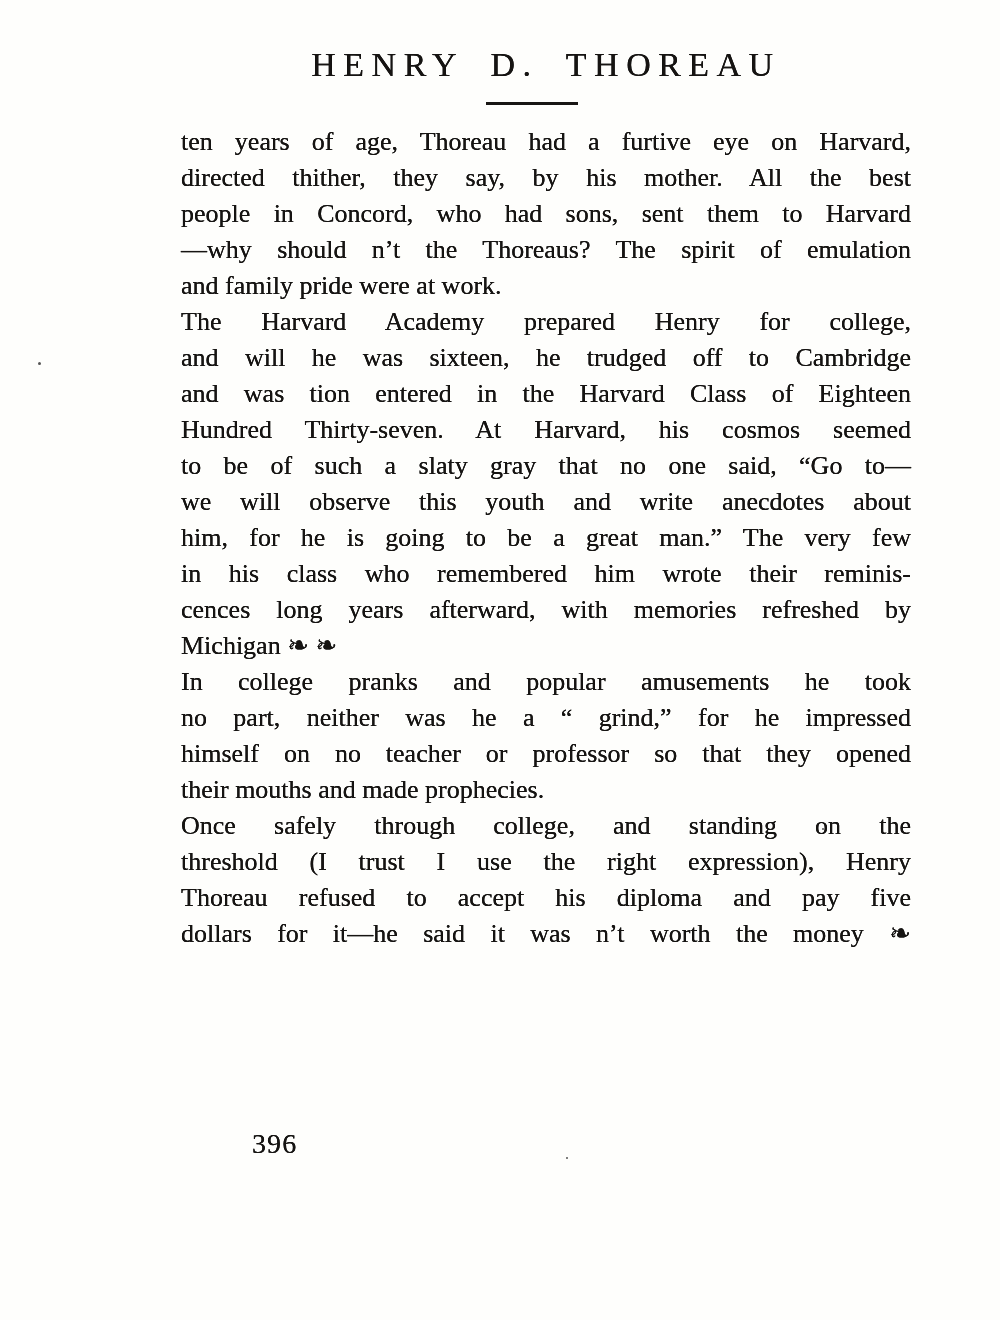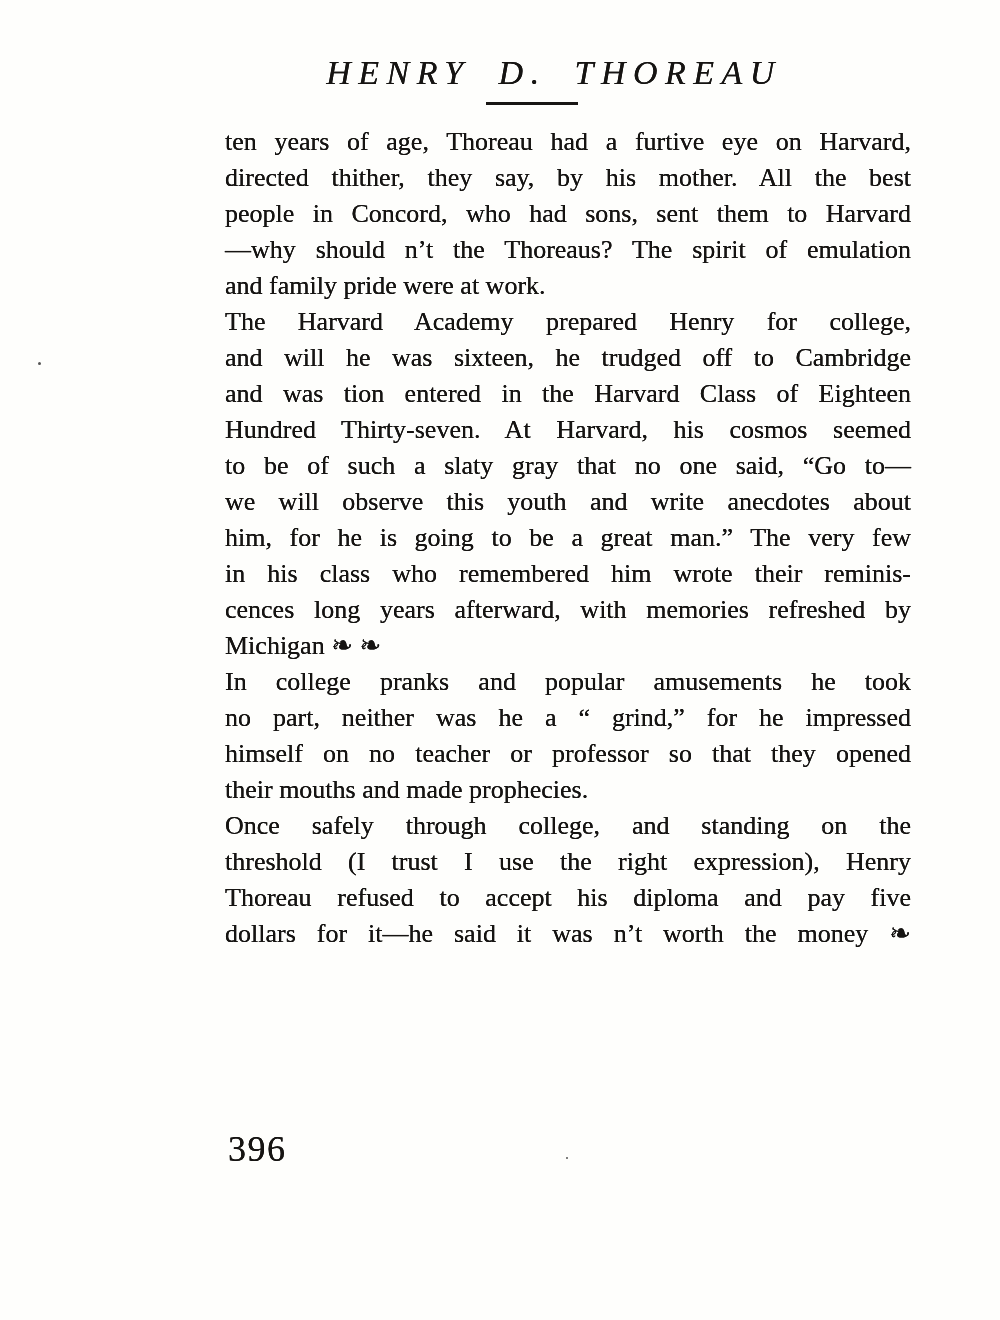--- a/index.html
+++ b/index.html
@@ -18,29 +18,28 @@
     height: 1320px;
     background: #fefefc;
     color: #161412;
     overflow: hidden;
   }
   .title {
     position: absolute;
     top: 46px;
     left: 181px;
     width: 730px;
-    margin: 8px;
+    margin: 0;
     text-align: center;
     font-size: 34px;
     font-weight: normal;
     letter-spacing: 0.22em;
     word-spacing: 0.35em;
     text-shadow: 0 0 0.6px #000;
     white-space: nowrap;
-    font-style: italic;
   }
   .title-rule {
     position: absolute;
     top: 102px;
     left: 486px;
     width: 92px;
     height: 3px;
     background: #181614;
   }
   .text-block {
@@ -52,31 +51,30 @@
     line-height: 36px;
     text-shadow: 0 0 0.5px #000;
   }
   .paragraph {
     margin: 0;
   }
   .line {
     height: 36px;
     text-align: left;
     white-space: normal;
-    margin-left: 44px;
   }
   .line.just {
     text-align: justify;
     text-align-last: justify;
   }
   .page-number {
     position: absolute;
     top: 1128px;
-    left: 228px;
-    font-size: 36px;
+    left: 252px;
+    font-size: 28px;
     letter-spacing: 0.04em;
     text-shadow: 0 0 0.5px #000;
   }
   
   .speckle {
     position: absolute;
     background: #555;
     border-radius: 50%;
   }
   .speckle.s1 { left: 38px;  top: 362px; width: 3px; height: 3px; }

